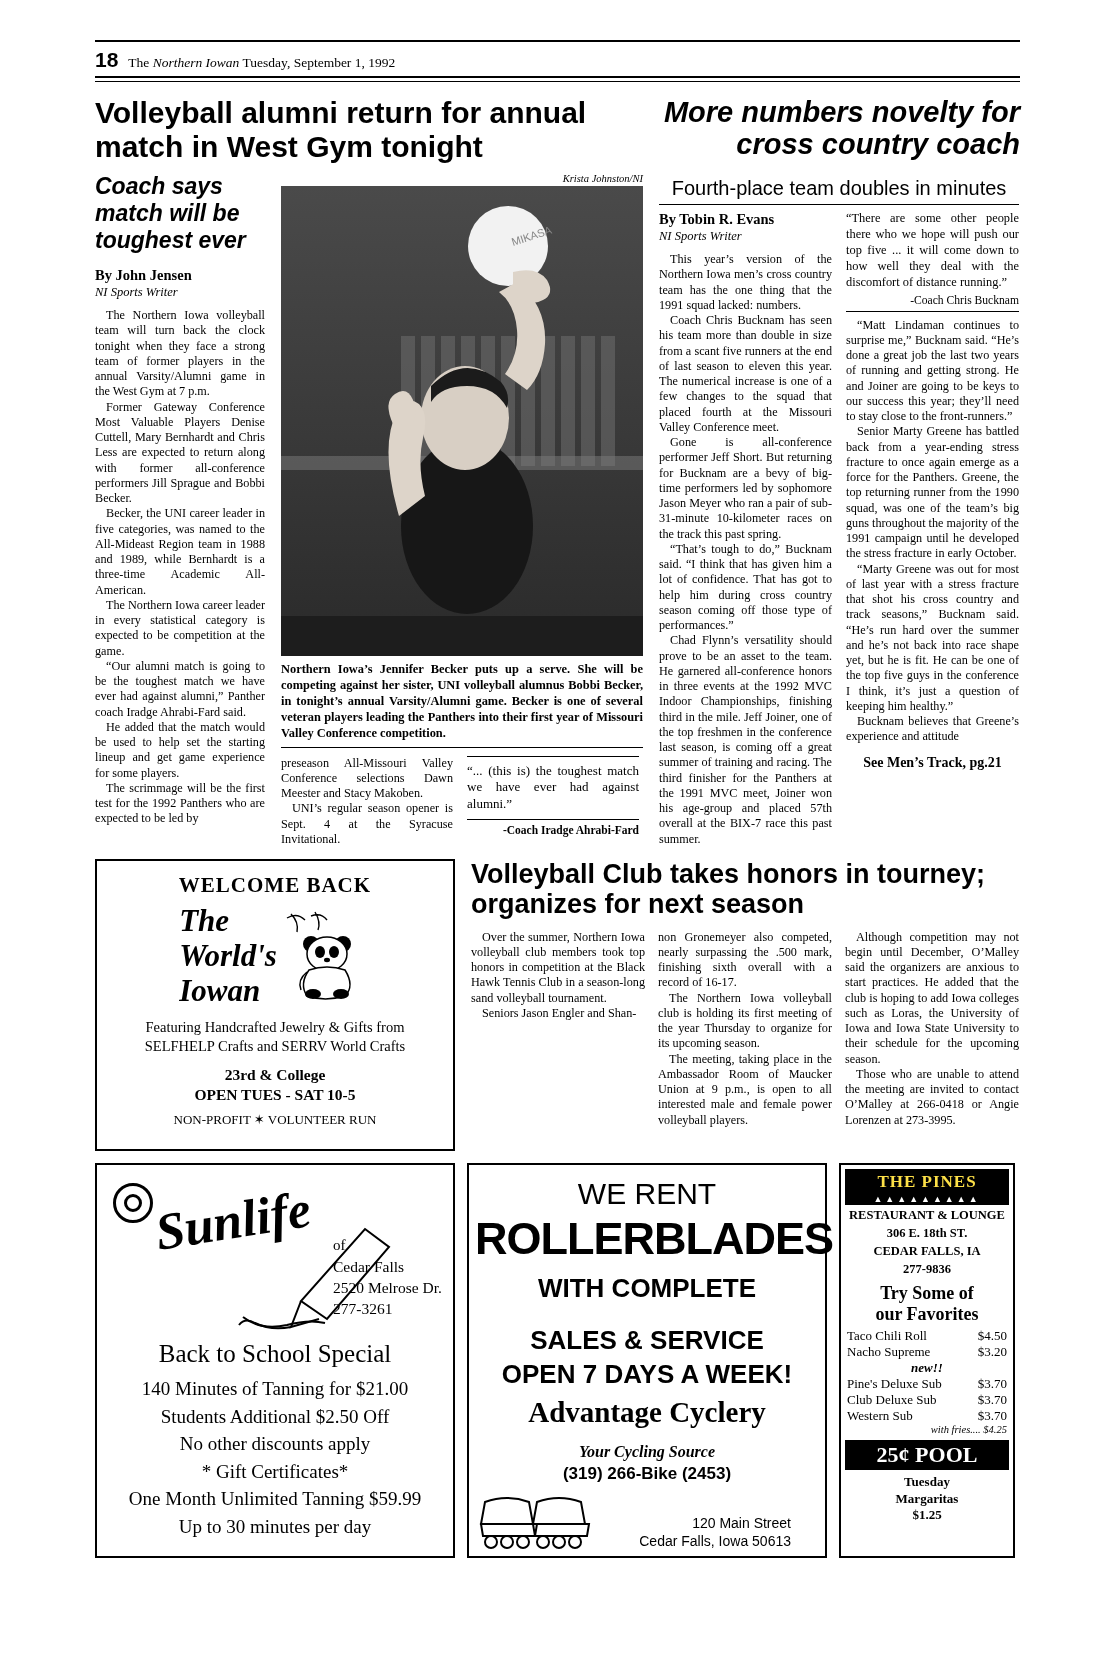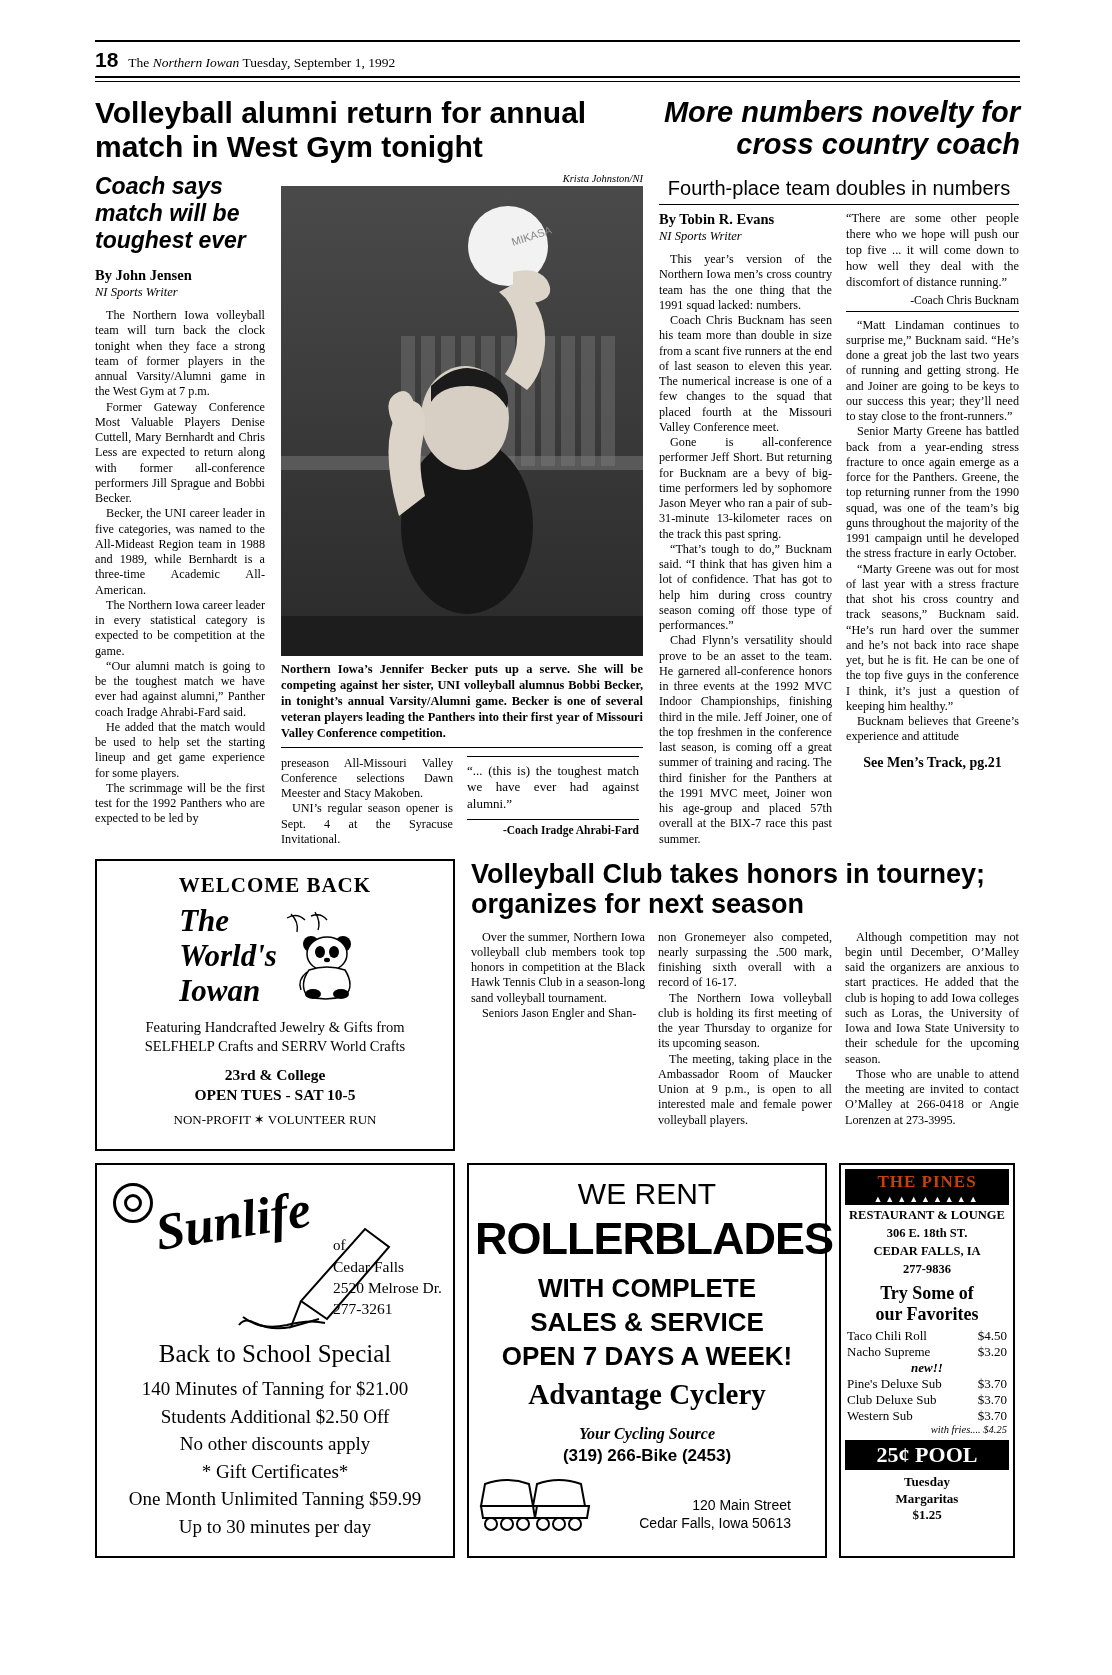--- a/index.html
+++ b/index.html
@@ -78,29 +78,29 @@
   .sun-lines{position:absolute;left:236px;top:92px;font-size:15.5px;line-height:1.35;}
   .sun-big{position:absolute;left:0;top:175px;width:100%;text-align:center;font-family:"Liberation Serif",serif;font-size:25px;}
   .sun-list{position:absolute;left:0;top:210px;width:100%;text-align:center;font-size:19px;line-height:1.45;}
   .circle-logo{position:absolute;left:16px;top:18px;width:34px;height:34px;border:3px solid #000;border-radius:50%;}
   .circle-logo:after{content:"";position:absolute;left:8px;top:8px;width:12px;height:12px;border:3px solid #000;border-radius:50%;}
 
   .ad-roller{width:360px;border:2px solid #000;box-sizing:border-box;height:395px;text-align:center;padding:8px 6px;}
   .rl1{font-family:"Liberation Sans",sans-serif;font-size:30px;font-weight:normal;margin-top:4px;}
   .rl2{font-family:"Liberation Sans",sans-serif;font-weight:bold;font-size:45px;margin-top:2px;letter-spacing:-1px;}
   .rl3{font-family:"Liberation Sans",sans-serif;font-weight:bold;font-size:26px;margin-top:8px;}
-  .rl4{font-family:"Liberation Sans",sans-serif;font-weight:bold;font-size:26px;margin-top:3px;}
+  .rl4{font-family:"Liberation Sans",sans-serif;font-weight:bold;font-size:26px;margin-top:21px;}
   .rl5{font-family:"Liberation Sans",sans-serif;font-weight:bold;font-size:26px;margin-top:3px;}
   .rl6{font-family:"Liberation Serif",serif;font-weight:bold;font-size:29px;margin-top:6px;}
   .rl7{font-family:"Liberation Serif",serif;font-style:italic;font-weight:bold;font-size:16px;margin-top:14px;}
   .rl8{font-family:"Liberation Sans",sans-serif;font-weight:bold;font-size:17px;margin-top:3px;}
   .rl-addr{font-family:"Liberation Sans",sans-serif;font-size:14px;text-align:right;line-height:1.3;margin-top:10px;padding-right:28px;}
 
   .ad-pines{width:176px;border:2px solid #000;box-sizing:border-box;height:395px;text-align:center;padding:4px 4px;}
-  .pines-logo{background:#000;color:#c2410c;font-family:"Liberation Serif",serif;font-weight:bold;font-size:17px;padding:3px 0 1px 0;letter-spacing:1px;}
+  .pines-logo{background:#000;color:#fde047;font-family:"Liberation Serif",serif;font-weight:bold;font-size:17px;padding:3px 0 1px 0;letter-spacing:1px;}
   .pines-bar{background:#000;color:#fff;font-size:9px;letter-spacing:3px;padding:1px 0;}
   .p-line{font-family:"Liberation Serif",serif;font-weight:bold;font-size:12.5px;margin-top:3px;}
   .p-try{font-family:"Liberation Serif",serif;font-weight:bold;font-size:18px;margin-top:6px;line-height:1.15;}
   .menu{margin-top:4px;font-family:"Liberation Serif",serif;font-size:13px;}
   .menu-row{display:flex;justify-content:space-between;padding:0 2px;}
   .newit{font-style:italic;font-weight:bold;font-size:13px;}
   .withfries{font-size:10.5px;font-style:italic;text-align:right;padding-right:2px;}
   .pool{background:#000;color:#fff;font-family:"Liberation Serif",serif;font-weight:bold;font-size:22px;margin-top:5px;padding:2px 0;}
   .p-bot{font-family:"Liberation Serif",serif;font-weight:bold;font-size:13px;line-height:1.25;margin-top:4px;}
 
@@ -191,29 +191,29 @@
         <div style="width:172px;">
           <div class="quote-box">
             <div class="pull">“... (this is) the toughest match we have ever had against alumni.”</div>
           </div>
           <div class="pull-attr">-Coach Iradge Ahrabi-Fard</div>
         </div>
       </div>
     </div>
 
     <div class="col-c">
-      <div class="subhead">Fourth-place team doubles in numbers</div>
+      <div class="subhead">Fourth-place team doubles in minutes</div>
       <div class="hr-thin"></div>
       <div class="two-col-c">
         <div class="cc">
           <div class="byline">By Tobin R. Evans</div>
           <div class="bytitle">NI Sports Writer</div>
           <p class="body">This year’s version of the Northern Iowa men’s cross country team has the one thing that the 1991 squad lacked: numbers.</p>
           <p class="body">Coach Chris Bucknam has seen his team more than double in size from a scant five runners at the end of last season to eleven this year. The numerical increase is one of a few changes to the squad that placed fourth at the Missouri Valley Conference meet.</p>
-          <p class="body">Gone is all-conference performer Jeff Short. But returning for Bucknam are a bevy of big-time performers led by sophomore Jason Meyer who ran a pair of sub-31-minute 13-kilometer races on the track this past spring.</p>
+          <p class="body">Gone is all-conference performer Jeff Short. But returning for Bucknam are a bevy of big-time performers led by sophomore Jason Meyer who ran a pair of sub-31-minute 10-kilometer races on the track this past spring.</p>
           <p class="body">“That’s tough to do,” Bucknam said. “I think that has given him a lot of confidence. That has got to help him during cross country season coming off those type of performances.”</p>
           <p class="body">Chad Flynn’s versatility should prove to be an asset to the team. He garnered all-conference honors in three events at the 1992 MVC Indoor Championships, finishing third in the mile. Jeff Joiner, one of the top freshmen in the conference last season, is coming off a great summer of training and racing. The third finisher for the Panthers at the 1991 MVC meet, Joiner won his age-group and placed 57th overall at the BIX-7 race this past summer.</p>
         </div>
         <div class="cc">
           <div class="quote2">“There are some other people there who we hope will push our top five ... it will come down to how well they deal with the discomfort of distance running.”</div>
           <div class="quote2-attr">-Coach Chris Bucknam</div>
           <div class="hr-thin"></div>
           <p class="body">“Matt Lindaman continues to surprise me,” Bucknam said. “He’s done a great job the last two years of running and getting strong. He and Joiner are going to be keys to our success this year; they’ll need to stay close to the front-runners.”</p>
           <p class="body">Senior Marty Greene has battled back from a year-ending stress fracture to once again emerge as a force for the Panthers. Greene, the top returning runner from the 1990 squad, was one of the team’s big guns throughout the majority of the 1991 campaign until he developed the stress fracture in early October.</p>
           <p class="body">“Marty Greene was out for most of last year with a stress fracture that shot his cross country and track seasons,” Bucknam said. “He’s run hard over the summer and he’s not back into race shape yet, but he is fit. He can be one of the top five guys in the conference I think, it’s just a question of keeping him healthy.”</p>

